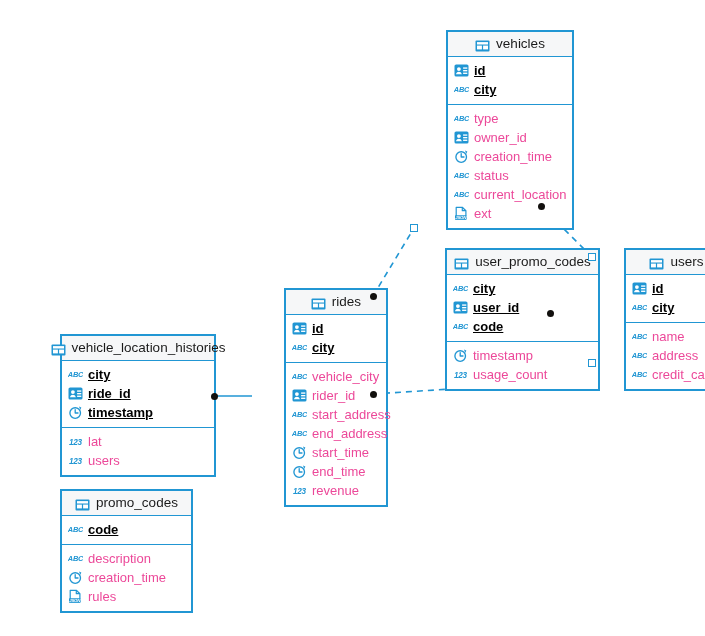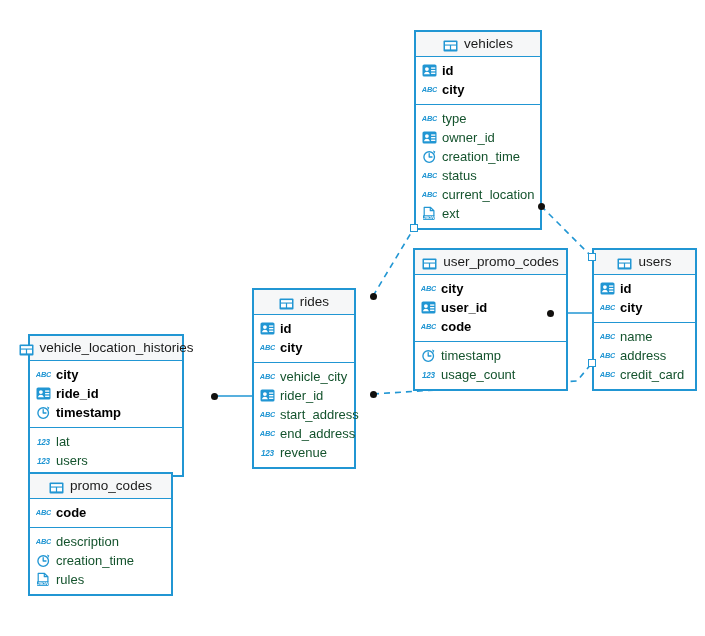--- a/index.html
+++ b/index.html
@@ -32,20 +32,21 @@
     overflow: visible;
     pointer-events: none;
   }
 
   .entity {
     position: absolute;
     box-sizing: border-box;
     background: #ffffff;
     border: 2px solid #2196d3;
     z-index: 2;
+    margin-left: 32px;
   }
 
   .entity-header {
     box-sizing: border-box;
     height: 25px;
     background: #f6f7f8;
     border-bottom: 1.5px solid #2196d3;
     display: flex;
     align-items: center;
     justify-content: center;
@@ -69,26 +70,27 @@
   .field {
     display: flex;
     align-items: center;
     gap: 5px;
     height: 19px;
     padding: 0 7px 0 6px;
     white-space: nowrap;
   }
   .field-label {
     font-size: 13px;
-    color: #14532d;
+    color: #ec4899;
     line-height: 1;
   }
   .field.pk .field-label {
     font-weight: bold;
     color: #000000;
+    text-decoration: underline;
   }
 
   
   .ficon {
     width: 15px;
     height: 15px;
     flex: 0 0 15px;
     display: block;
     font-style: italic;
   }
@@ -417,20 +419,40 @@
           <span class="ficon">
             <svg width="15" height="15" viewBox="0 0 15 15">
               <text x="7.5" y="10.2" text-anchor="middle" fill="#2196d3" font-size="7.4" font-weight="bold" letter-spacing="-0.2" font-family="&quot;Liberation Sans&quot;, sans-serif">ABC</text>
             </svg>
           </span>
           <span class="field-label">end_address</span>
         </div>
         <div class="field">
           <span class="ficon">
             <svg width="15" height="15" viewBox="0 0 15 15">
+              <circle cx="7.2" cy="8" r="5.3" fill="none" stroke="#2196d3" stroke-width="1.35"></circle>
+              <path d="M7.2 4.6 V8.0 H10.0" fill="none" stroke="#2196d3" stroke-width="1.3" stroke-linecap="round" stroke-linejoin="round"></path>
+              <path d="M11.0 1.6 l2.3 1.0 -1.0 2.3 z" fill="#2196d3"></path>
+            </svg>
+          </span>
+          <span class="field-label">start_time</span>
+        </div>
+        <div class="field">
+          <span class="ficon">
+            <svg width="15" height="15" viewBox="0 0 15 15">
+              <circle cx="7.2" cy="8" r="5.3" fill="none" stroke="#2196d3" stroke-width="1.35"></circle>
+              <path d="M7.2 4.6 V8.0 H10.0" fill="none" stroke="#2196d3" stroke-width="1.3" stroke-linecap="round" stroke-linejoin="round"></path>
+              <path d="M11.0 1.6 l2.3 1.0 -1.0 2.3 z" fill="#2196d3"></path>
+            </svg>
+          </span>
+          <span class="field-label">end_time</span>
+        </div>
+        <div class="field">
+          <span class="ficon">
+            <svg width="15" height="15" viewBox="0 0 15 15">
               <text x="7.5" y="10.6" text-anchor="middle" fill="#2196d3" font-size="8.2" font-weight="bold" letter-spacing="-0.3" font-family="&quot;Liberation Sans&quot;, sans-serif">123</text>
             </svg>
           </span>
           <span class="field-label">revenue</span>
         </div>
       </div>
     </div>
     <div class="entity" style="left: 28px; top: 334px; width: 156px;">
       <div class="entity-header">
         <span class="tbl-icon"><svg width="15" height="12" viewBox="0 0 15 12">
@@ -486,21 +508,21 @@
         <div class="field">
           <span class="ficon">
             <svg width="15" height="15" viewBox="0 0 15 15">
               <text x="7.5" y="10.6" text-anchor="middle" fill="#2196d3" font-size="8.2" font-weight="bold" letter-spacing="-0.3" font-family="&quot;Liberation Sans&quot;, sans-serif">123</text>
             </svg>
           </span>
           <span class="field-label">users</span>
         </div>
       </div>
     </div>
-    <div class="entity" style="left: 28px; top: 472px; width: 145px;">
+    <div class="entity" style="left: 28px; top: 489px; width: 133px;">
       <div class="entity-header">
         <span class="tbl-icon"><svg width="15" height="12" viewBox="0 0 15 12">
             <rect x="0.5" y="0.5" width="14" height="11" rx="1" fill="#2196d3"></rect>
             <rect x="2" y="2.1" width="11" height="2.4" fill="#fff"></rect>
             <rect x="2" y="5.6" width="4.9" height="3.8" fill="#fff"></rect>
             <rect x="8.1" y="5.6" width="4.9" height="3.8" fill="#fff"></rect>
           </svg></span>
         <span class="entity-title">promo_codes</span>
       </div>
       <div class="field-group">

